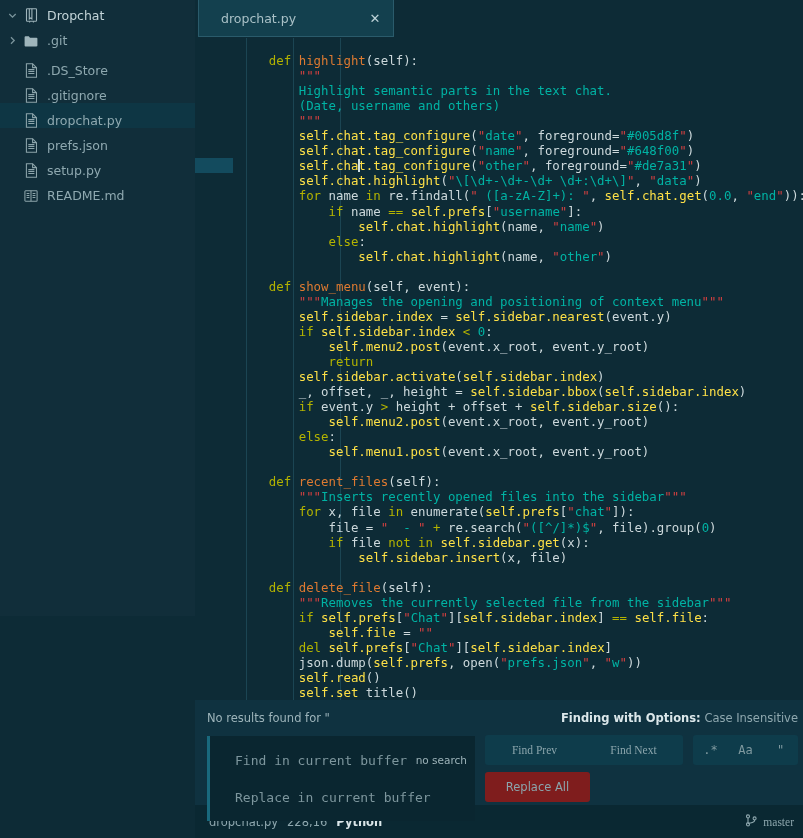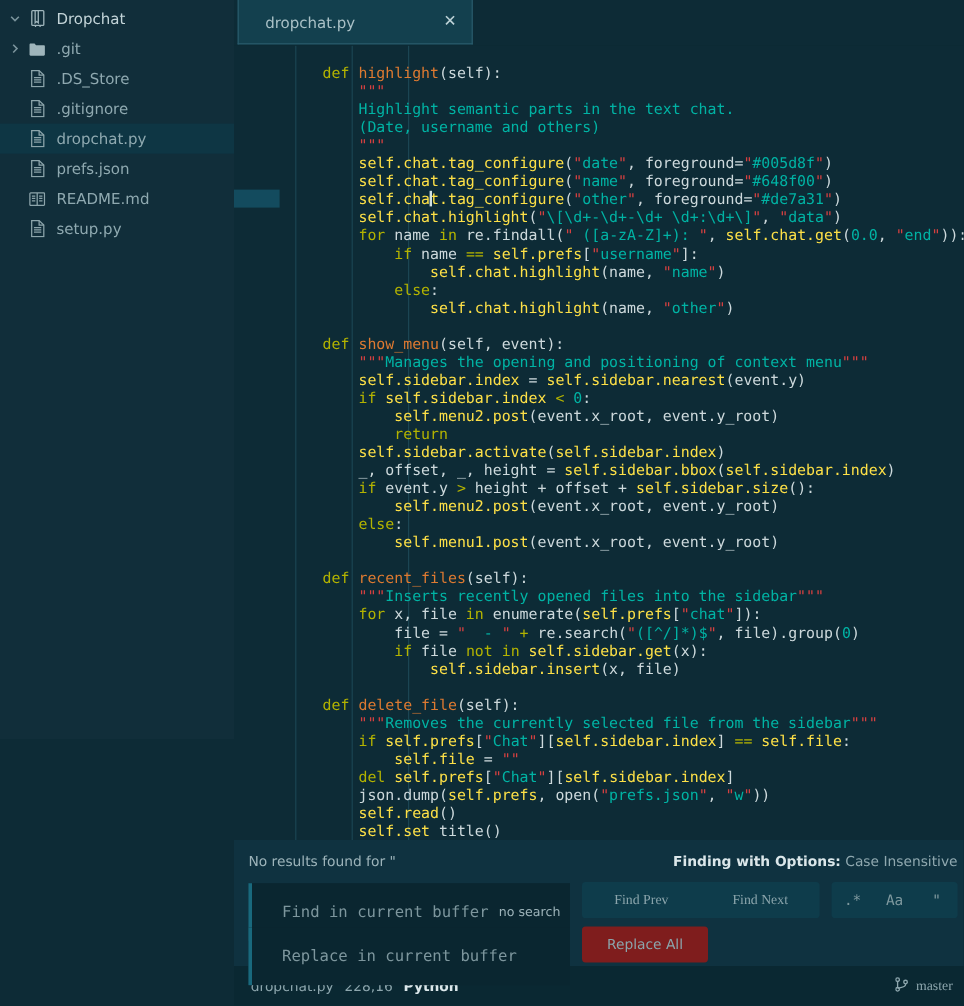--- a/index.html
+++ b/index.html
@@ -35,21 +35,21 @@
     display: flex; align-items: center; justify-content: center;
     color: #7b949c;
   }
   .tree-row .twisty svg { display:block; }
   .tree-row .ico {
     width: 22px; flex: 0 0 22px;
     display: flex; align-items: center; justify-content: center;
   }
   .tree-row .lbl { padding-left: 5px; }
   .tree-row.d1 { padding-left: 4px; }
-  .tree-row.d2 { padding-left: 20px; }
+  .tree-row.d2 { padding-left: 20px; align-items: flex-end; }
   .tree-row.d1 .twisty { margin-right: 0px; }
 
   
   #editor-area {
     flex: 1 1 auto;
     height: 838px;
     background: #0d2b36;
     display: flex; flex-direction: column;
     position: relative;
   }
@@ -269,37 +269,37 @@
           <svg width="13" height="15" viewBox="0 0 13 15" fill="none" stroke="#8da5ab" stroke-width="1.05">
             <path d="M1.4 0.8h6.2l3.9 3.8v9.6H1.4z"></path>
             <path d="M7.6 0.8v3.8h3.9"></path>
             <path d="M3.3 6.6h6.1M3.3 8.5h6.1M3.3 10.4h6.1"></path>
           </svg>
         </span>
         <span class="lbl">prefs.json</span>
       </div>
       <div class="tree-row d2">
         <span class="ico">
+          <svg width="13" height="15" viewBox="0 0 13 15" fill="none" stroke="#8da5ab" stroke-width="1.05">
+            <path d="M1.4 0.8h6.2l3.9 3.8v9.6H1.4z"></path>
+            <path d="M7.6 0.8v3.8h3.9"></path>
+            <path d="M3.3 6.6h6.1M3.3 8.5h6.1M3.3 10.4h6.1"></path>
+          </svg>
+        </span>
+        <span class="lbl">setup.py</span>
+      </div>
+      <div class="tree-row d2">
+        <span class="ico">
           <svg width="14" height="14" viewBox="0 0 14 14" fill="none" stroke="#8da5ab" stroke-width="1.05">
             <rect x="0.9" y="1.8" width="12.2" height="10.4" rx="0.7"></rect>
             <path d="M7 1.8v10.4"></path>
             <path d="M2.6 4.4h2.8M2.6 6.4h2.8M2.6 8.4h2.8M8.6 4.4h2.8M8.6 6.4h2.8M8.6 8.4h2.8"></path>
           </svg>
         </span>
         <span class="lbl">README.md</span>
-      </div>
-      <div class="tree-row d2">
-        <span class="ico">
-          <svg width="13" height="15" viewBox="0 0 13 15" fill="none" stroke="#8da5ab" stroke-width="1.05">
-            <path d="M1.4 0.8h6.2l3.9 3.8v9.6H1.4z"></path>
-            <path d="M7.6 0.8v3.8h3.9"></path>
-            <path d="M3.3 6.6h6.1M3.3 8.5h6.1M3.3 10.4h6.1"></path>
-          </svg>
-        </span>
-        <span class="lbl">setup.py</span>
       </div>
     </div>
 
   <div id="editor-area">
 
     <div id="tabbar">
       <div id="tab">
         <span class="tname">dropchat.py</span>
         <span class="tclose">✕</span>
       </div>

